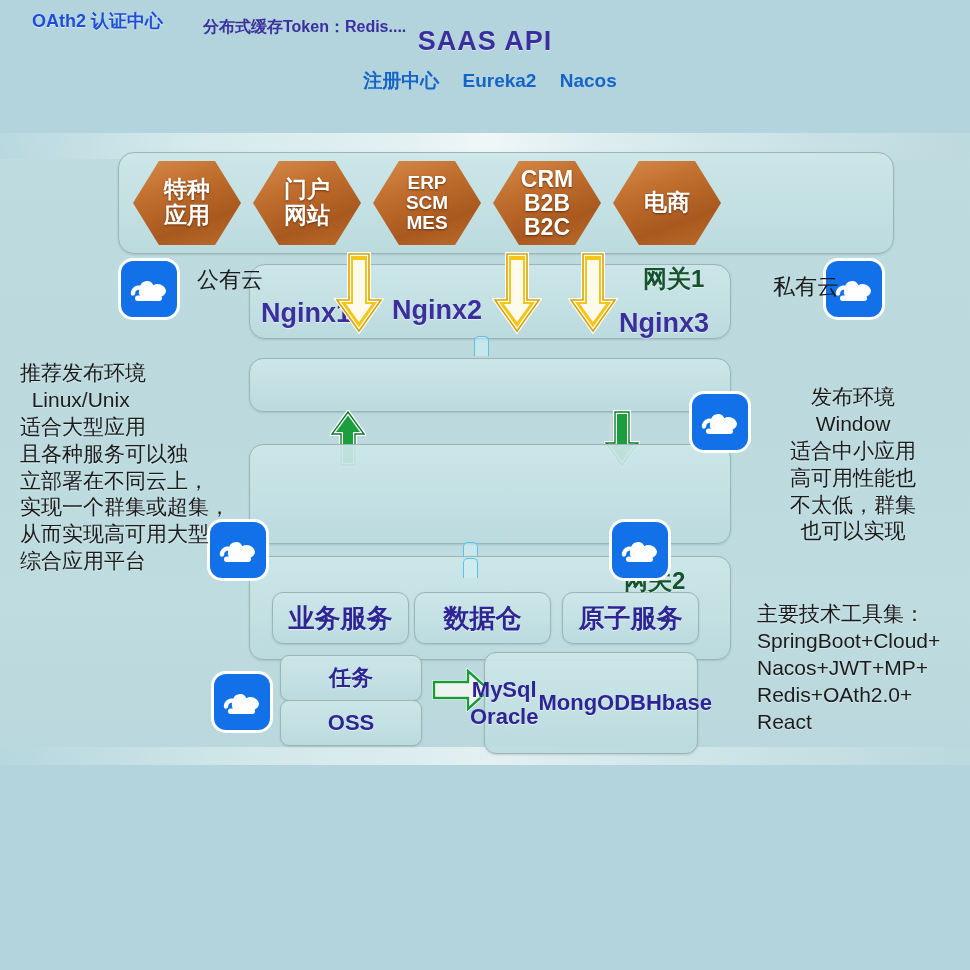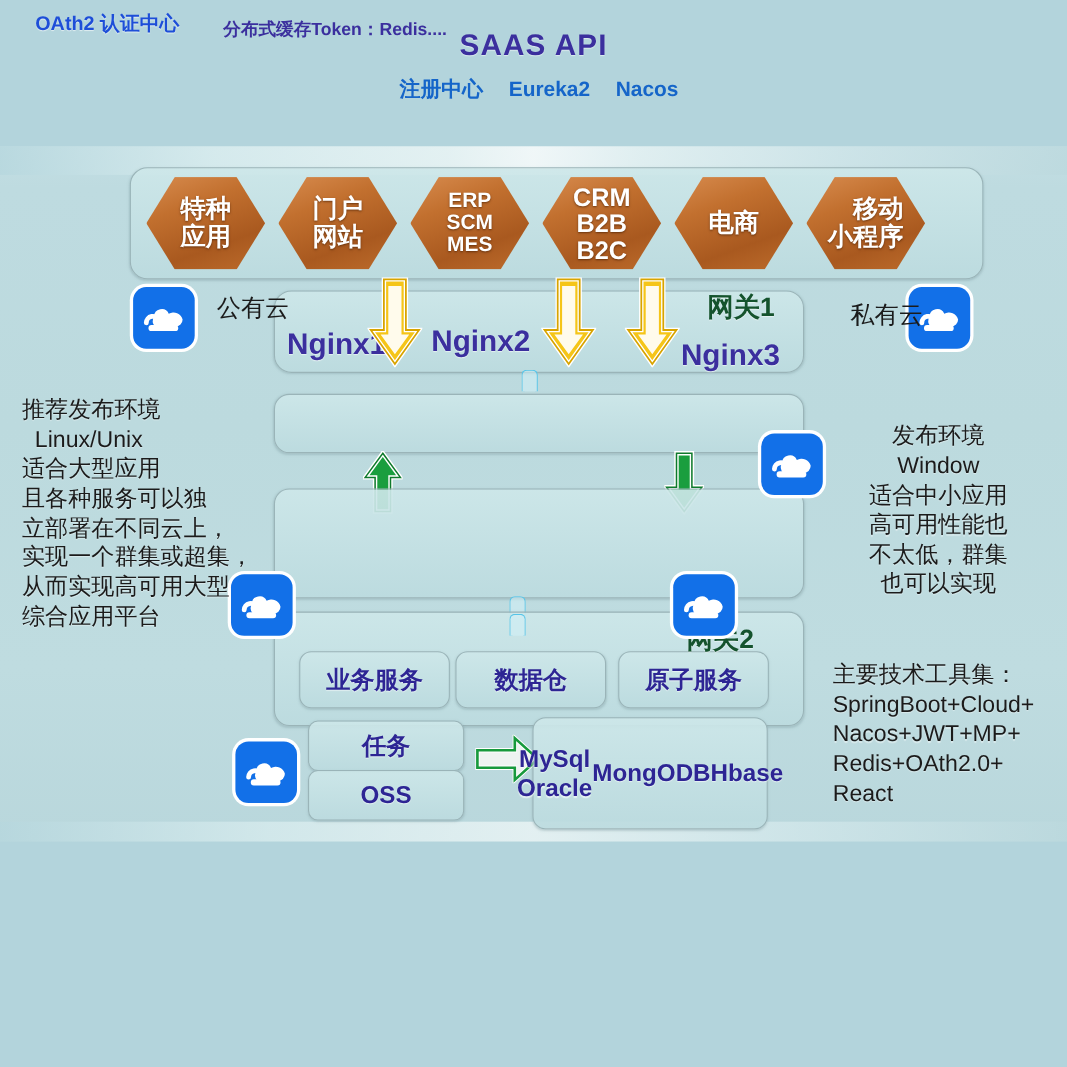--- a/index.html
+++ b/index.html
@@ -70,21 +70,21 @@
       text-shadow:0 1px 1px rgba(255,255,255,.55);}
   .saas-sub{position:absolute;left:0;right:0;top:68px;text-align:center;
       color:#1565c9;font-weight:bold;font-size:19px;padding-left:10px;}
   .saas-sub i{font-style:normal;margin:0 9px;}
 
   
   .svcouter{left:249px;top:556px;width:480px;height:102px;border-radius:14px;}
   .svc{
     position:absolute;top:592px;width:135px;height:50px;border-radius:11px;
     display:flex;align-items:center;justify-content:center;
-    color:#2d2594;font-weight:bold;font-size:22px;
+    color:#2d2594;font-weight:bold;font-size:26px;
     text-shadow:0 1px 1px rgba(255,255,255,.6);
   }
 
   
   .tbox{
     position:absolute;width:140px;height:44px;border-radius:9px;
     display:flex;align-items:center;justify-content:center;
     color:#2d2594;font-weight:bold;font-size:22px;
     text-shadow:0 1px 1px rgba(255,255,255,.6);
   }
@@ -142,26 +142,20 @@
     <div class="hex en3" style="left:374px;font-size:23px">
       <div>
           <span>CRM</span>
           <span>B2B</span>
           <span>B2C</span>
         </div>
     </div>
     <div class="hex cn" style="left:494px">
       <div>
           <span>电商</span>
-        </div>
-    </div>
-    <div class="hex cn" style="left:614px">
-      <div>
-          <span>移动</span>
-          <span>小程序</span>
         </div>
     </div>
   </div>
 
   <div class="panel gw1"></div>
   <div class="ng" style="left:261px;top:298px">Nginx1</div>
   <div class="ng" style="left:392px;top:295px">Nginx2</div>
   <div class="ng" style="left:619px;top:308px">Nginx3</div>
   <div class="gwlabel" style="left:643px;top:263px">网关1</div>
 

